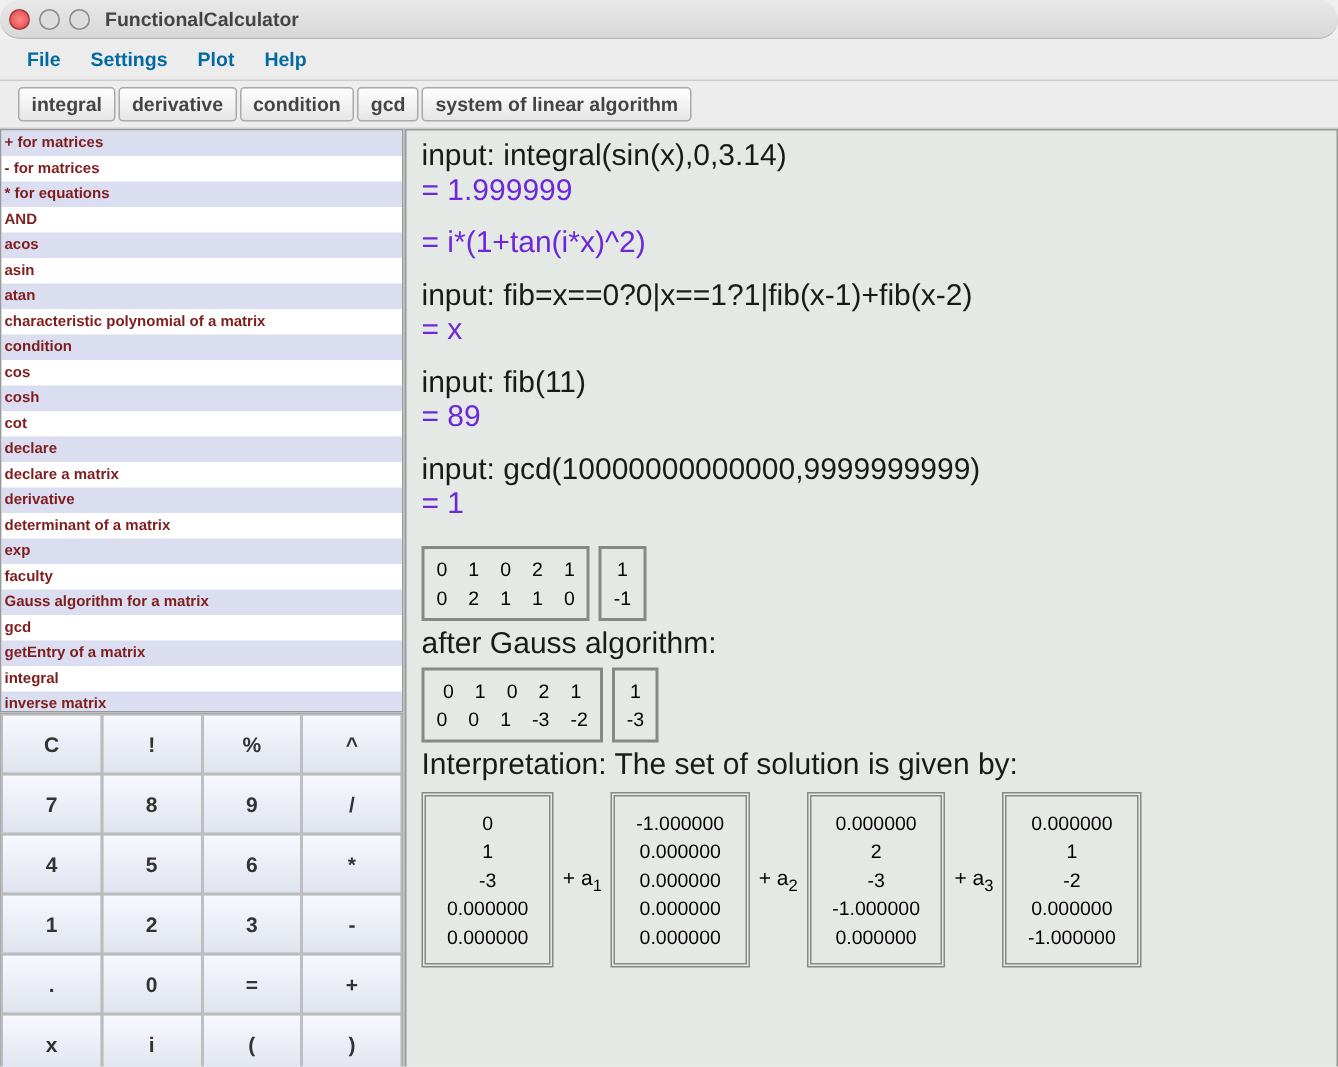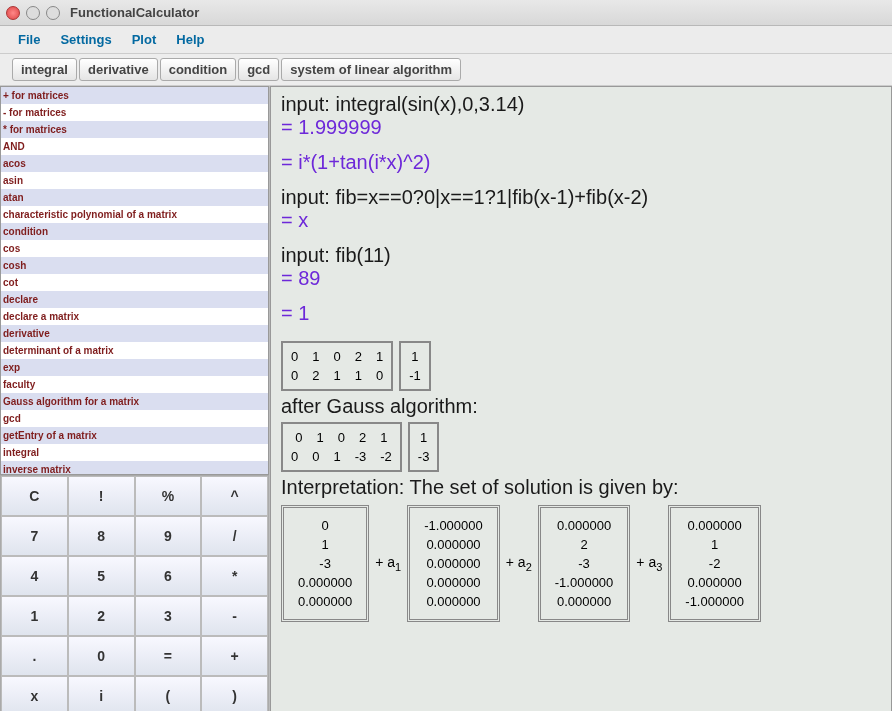--- a/index.html
+++ b/index.html
@@ -1,18 +1,18 @@
 <!DOCTYPE html>
 <html><head>
 <meta charset="utf-8">
 <style>
 * { box-sizing: border-box; margin: 0; padding: 0; }
 body { font-family: Verdana, Geneva, sans-serif; font-size: 13px; background: #f0f0f0; width: 892px; height: 711px; overflow: hidden; }
 
-.titlebar { height: 26px; background: linear-gradient(#e8e8e8,#d8d8d8); display: flex; align-items: center; padding: 4px 6px; border-bottom: 1px solid #b8b8b8; }
+.titlebar { height: 26px; background: linear-gradient(#e8e8e8,#d8d8d8); display: flex; align-items: center; padding: 4px 6px; border-bottom: 1px solid #b8b8b8; border-radius: 13px; }
 .titlebar-controls { display: flex; gap: 6px; margin-right: 10px; }
 .tb-btn { width: 14px; height: 14px; border-radius: 50%; border: 1px solid #888; }
 .tb-close { background: radial-gradient(#f88,#d44); border-color:#a33; }
 .tb-min { background: #ddd; }
 .tb-max { background: #ddd; }
 .titlebar-title { font-weight: bold; color: #444; }
 
 .menubar { display: flex; gap: 0; padding: 4px 8px; background: #ececec; border-bottom: 1px solid #ccc; }
 .menubar span { padding: 2px 10px; cursor: pointer; color: #0369a1; font-weight: bold; }
 
@@ -69,21 +69,21 @@
   <button>condition</button>
   <button>gcd</button>
   <button>system of linear algorithm</button>
 </div>
 
 <div class="main">
   <div class="left-col">
     <div class="func-list" id="func-list">
         <div>+ for matrices</div>
         <div>- for matrices</div>
-        <div>* for matrices</div>
+        <div>* for equations</div>
         <div>AND</div>
         <div>acos</div>
         <div>asin</div>
         <div>atan</div>
         <div>characteristic polynomial of a matrix</div>
         <div>condition</div>
         <div>cos</div>
         <div>cosh</div>
         <div>cot</div>
         <div>declare</div>
@@ -132,20 +132,21 @@
         <div class="io-line result">= 1.999999</div>
         <div style="height: 12px;"></div>
         <div class="io-line result">= i*(1+tan(i*x)^2)</div>
         <div style="height: 12px;"></div>
         <div class="io-line">input: fib=x==0?0|x==1?1|fib(x-1)+fib(x-2)</div>
         <div class="io-line result">= x</div>
         <div style="height: 12px;"></div>
         <div class="io-line">input: fib(11)</div>
         <div class="io-line result">= 89</div>
         <div style="height: 12px;"></div>
+        <div class="io-line">input: gcd(10000000000000,9999999999)</div>
         <div class="io-line result">= 1</div>
         <div style="height: 12px;"></div>
       </div>
 
     <div class="matrix-group">
       <div class="matrix" id="m1a">
           <div class="matrix-row">
             <span class="matrix-cell">0</span>
             <span class="matrix-cell">1</span>
             <span class="matrix-cell">0</span>

